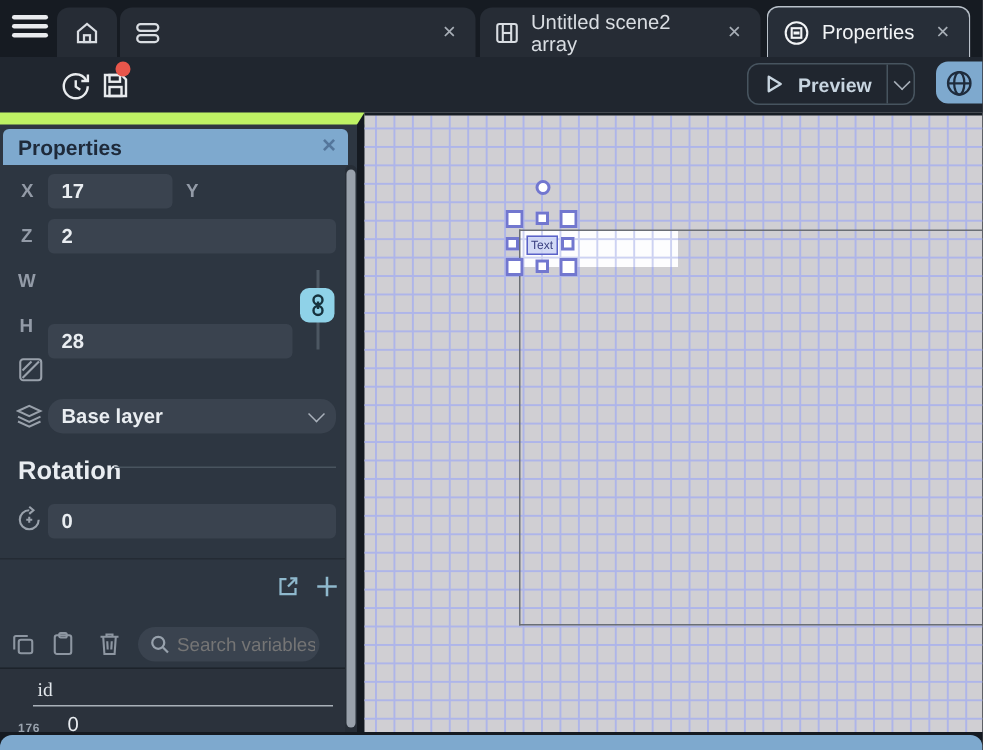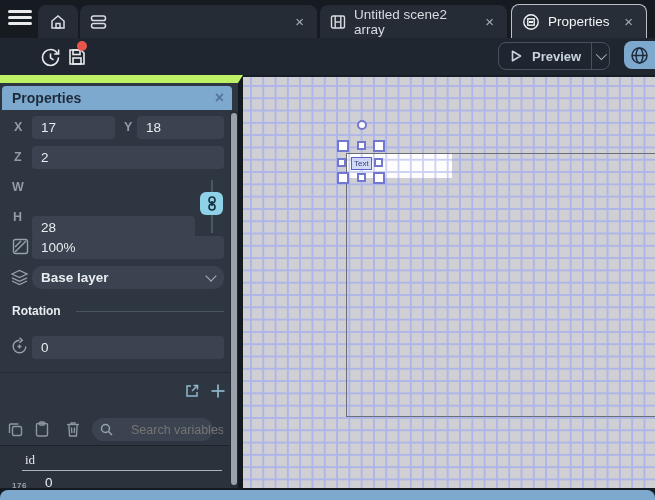--- a/index.html
+++ b/index.html
@@ -40,37 +40,37 @@
     display:flex; align-items:center; justify-content:center; cursor:pointer; }
 
   
   #left-panel { left:0; top:75px; width:243px; height:413px; background:#2d3641;
     border-top:8px solid #bef264; border-right:5px solid #151a21; }
   #props-header { left:2px; top:3px; width:230px; height:24px; background:#7ea9ce; border-radius:4px 4px 0 0;
     display:flex; align-items:center; color:#1e2a3a; font-size:14px; font-weight:700; padding:0 8px 0 10px; }
   #props-header .close { margin-left:auto; color:#54769b; font-size:16px; cursor:pointer; }
   .flabel { color:#939ba7; font-size:12.5px; font-weight:600; line-height:23px; }
   .field { height:23px; background:#3a434f; border:none; border-radius:4px; color:#e9edf1;
-    font-size:13.5px; font-weight:400; padding:0 9px; font-family:"Liberation Sans",sans-serif; outline:none; }
+    font-size:13.5px; font-weight:700; padding:0 9px; font-family:"Liberation Sans",sans-serif; outline:none; }
   .drop { height:23px; background:#3a434f; border-radius:4px; color:#e9edf1; font-size:13.5px; font-weight:600;
     display:flex; align-items:center; padding:0 9px; cursor:pointer; }
   .drop .chevron-down { margin-left:auto; transform:rotate(45deg); margin-top:-4px; }
-  .sec-title { color:#e9edf1; font-size:12px; font-weight:700; }
+  .sec-title { color:#e9edf1; font-size:17px; font-weight:700; }
   .divline { height:1px; background:#49545f; }
   #wh-line { left:211px; top:97px; width:2px; height:53px; background:#4c5762; }
   #link-badge { left:200px; top:109px; width:23px; height:23px; background:#8fd2e8; border-radius:6px;
     display:flex; align-items:center; justify-content:center; cursor:pointer; }
   #iv-header { left:12px; top:300px; width:214px; display:flex; align-items:center; }
   #iv-header .ttl { font-size:13.5px; }
   #iv-header .spacer { flex:1; }
   .mini-ic { display:flex; cursor:pointer; }
   #search-wrap { left:92px; top:335px; width:121px; height:23px; background:#3a434f; border-radius:12px;
     display:flex; align-items:center; padding:0 6px 0 8px; }
   #search-wrap input { background:transparent; border:none; outline:none; color:#98a2ad; font-size:12.5px;
-    width:92px; margin-left:18px; font-family:"Liberation Sans",sans-serif; }
+    width:92px; margin-left:5px; font-family:"Liberation Sans",sans-serif; }
   #vars-area { left:0; top:362px; width:238px; height:49px; background:#2b323c; border-top:1px solid #1d232b; }
   #var-name { left:25px; top:369px; font-size:13px; color:#e2e7ec;font-family:Liberation Serif, serif; }
   #var-name-line { left:22px; top:387px; width:200px; height:1px; background:#aab1b9; }
   #var-type { left:12px; top:398px; font-size:8px; font-weight:700; color:#9aa3ae; letter-spacing:.5px; }
   #var-value { left:45px; top:392px; font-size:13.5px; color:#e9edf1; }
   #var-value-line { left:40px; top:409px; width:182px; height:2px; background:#c2c8cf; }
   #panel-scroll { left:230px; top:27px; width:8px; height:382px; background:#272e37; border-radius:4px; }
   #panel-thumb { left:1px; top:3px; width:6px; height:372px; background:#99a1ab; border-radius:3px; cursor:pointer; }
 
   
@@ -206,21 +206,20 @@
   <div id="left-panel" class="abs">
 
     <div id="props-header" class="abs">
       <span>Properties</span>
       <span class="close">×</span>
     </div>
 
     <span class="flabel abs" style="left:14px; top:33px;">X</span>
     <input class="field abs" style="left: 32px; top: 33px; width: 83px;" value="17">
     <span class="flabel abs" style="left:124px; top:33px;">Y</span>
-    <input class="field abs" style="left: 137px; top: 33px; width: 87px;" value="18">
 
     <span class="flabel abs" style="left:14px; top:63px;">Z</span>
     <input class="field abs" style="left: 32px; top: 63px; width: 192px;" value="2">
 
     <span class="flabel abs" style="left:12px; top:93px;">W</span>
 
     <span class="flabel abs" style="left:13px; top:123px;">H</span>
     <input class="field abs" style="left: 32px; top: 133px; width: 163px;" value="28">
 
     <div id="wh-line" class="abs"></div>
@@ -234,21 +233,20 @@
       </span>
     </div>
 
     <span class="abs" style="left:12px; top:155px;">
       <svg width="17" height="17" viewBox="0 0 17 17" fill="none" stroke="#99a1ab" stroke-width="1.4">
         <rect x="1.5" y="1.5" width="14" height="14" rx="2"></rect>
         <line x1="3" y1="14" x2="14" y2="3"></line>
         <line x1="3" y1="9" x2="9" y2="3"></line>
       </svg>
     </span>
-    <input class="field abs" style="left: 32px; top: 153px; width: 192px;" value="100%">
 
     <span class="abs" style="left:10px; top:185px;">
       <svg width="19" height="19" viewBox="0 0 19 19" fill="none" stroke="#99a1ab" stroke-width="1.3">
         <path d="M2 6 L9.5 2.5 L17 6 L9.5 9.5 Z"></path>
         <path d="M2 9.8 L9.5 13.3 L17 9.8"></path>
         <path d="M2 13 L9.5 16.5 L17 13"></path>
       </svg>
     </span>
     <div class="drop abs" style="left:32px; top:183px; width:192px;border-radius:10px;">
       <span>Base layer</span>

